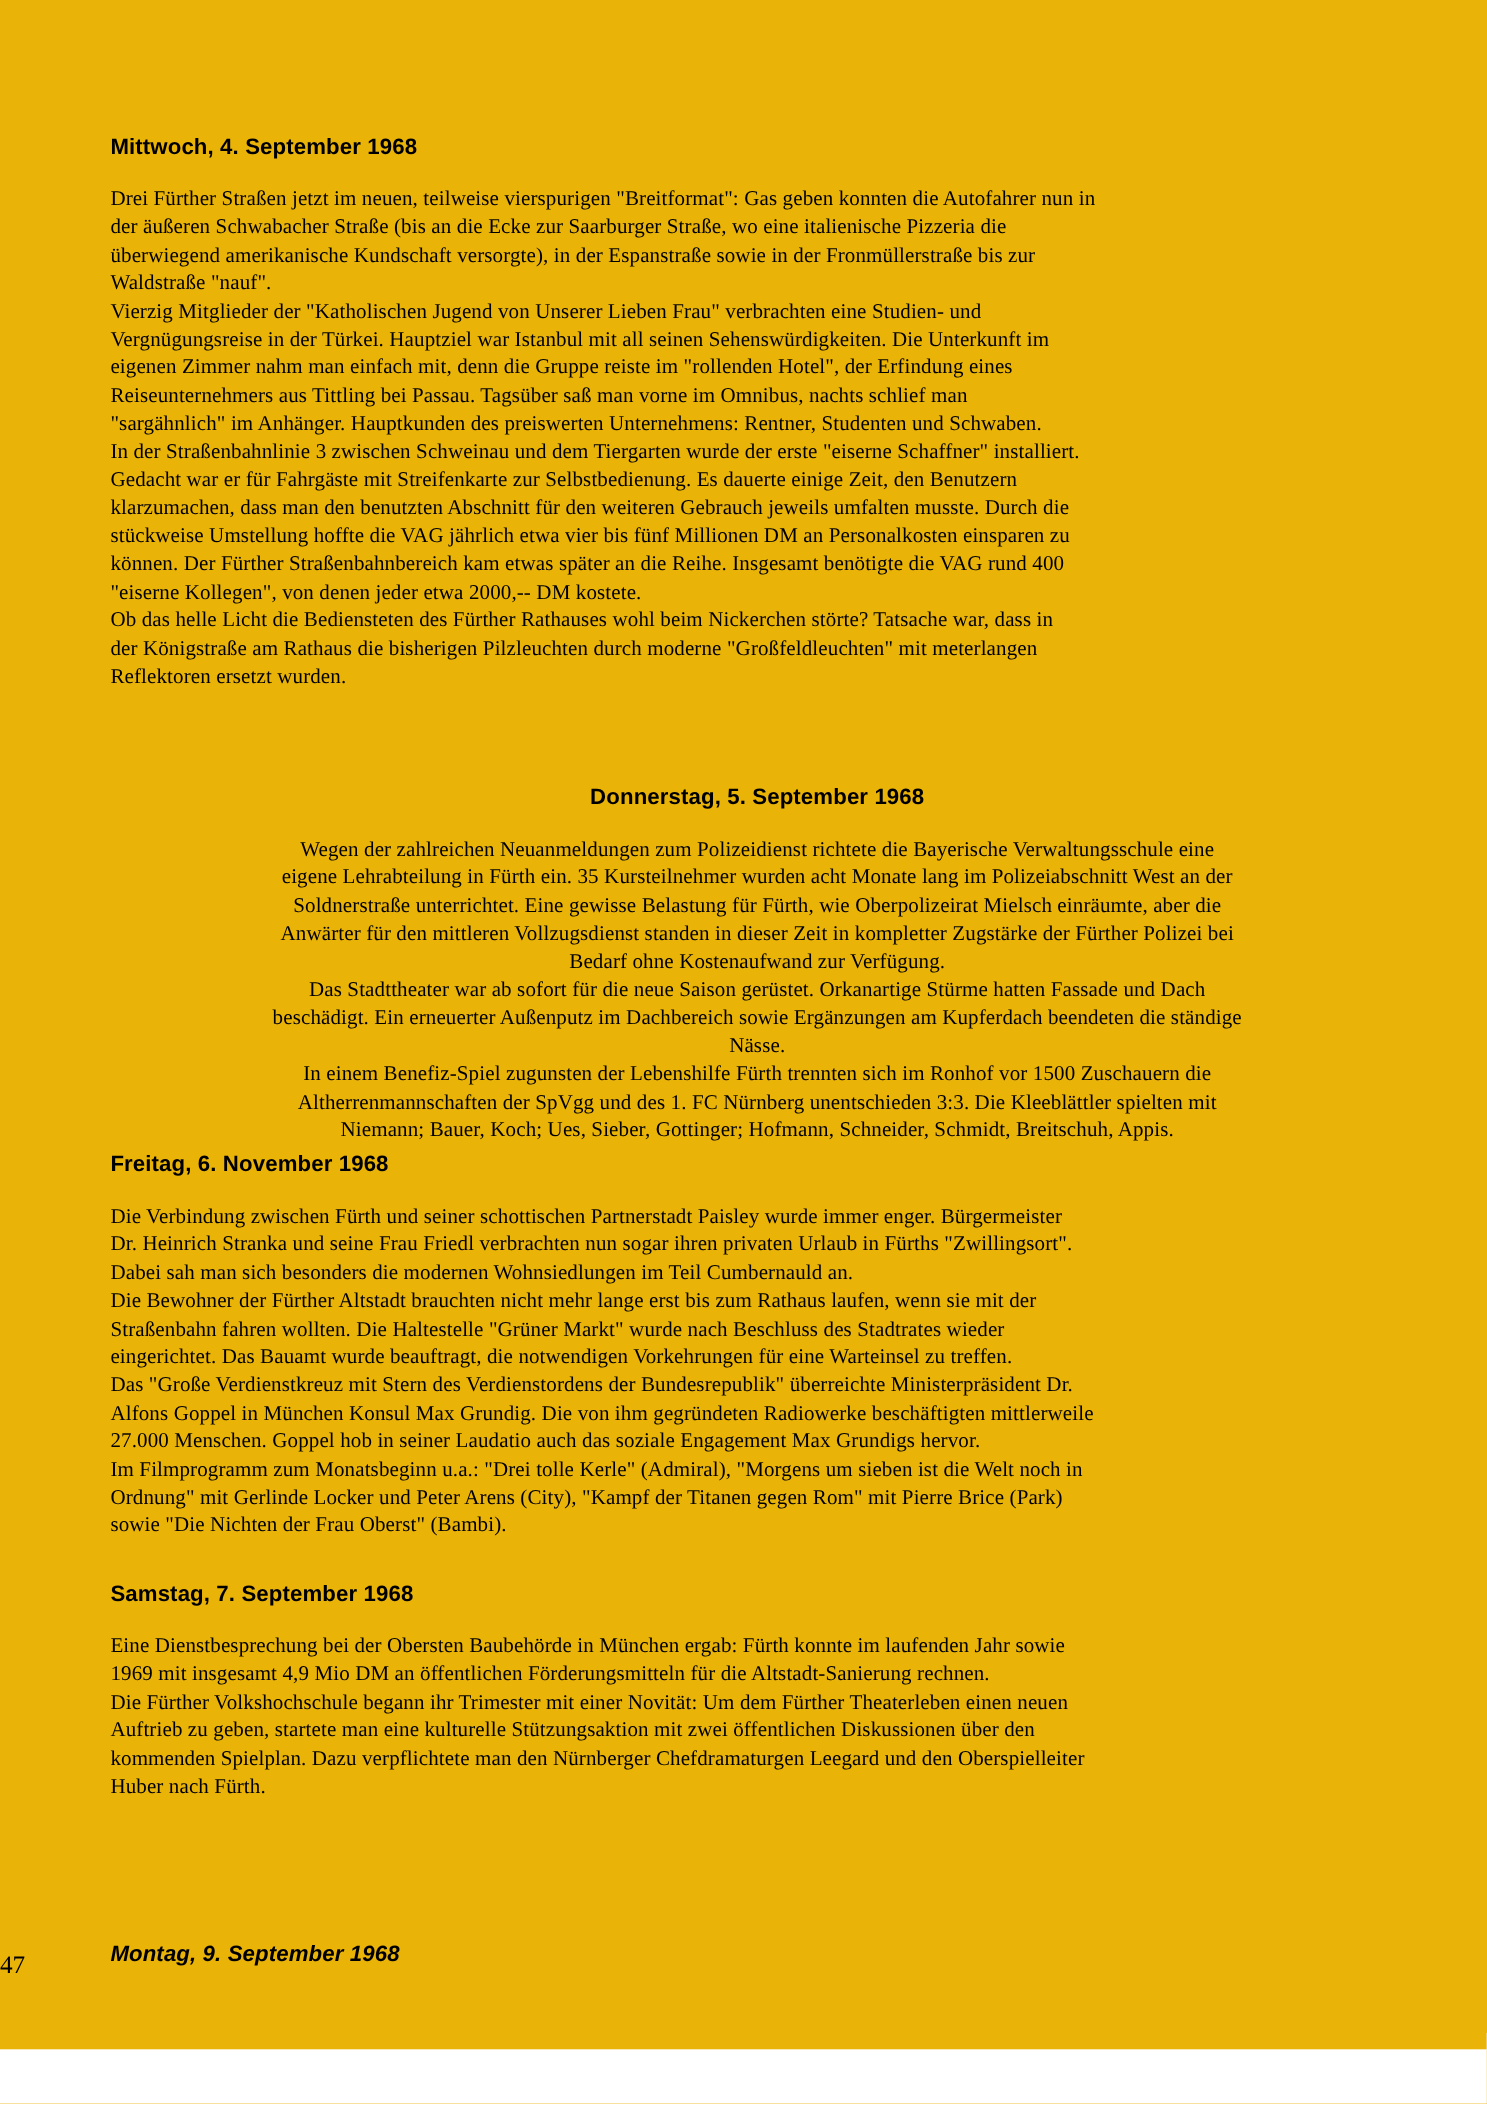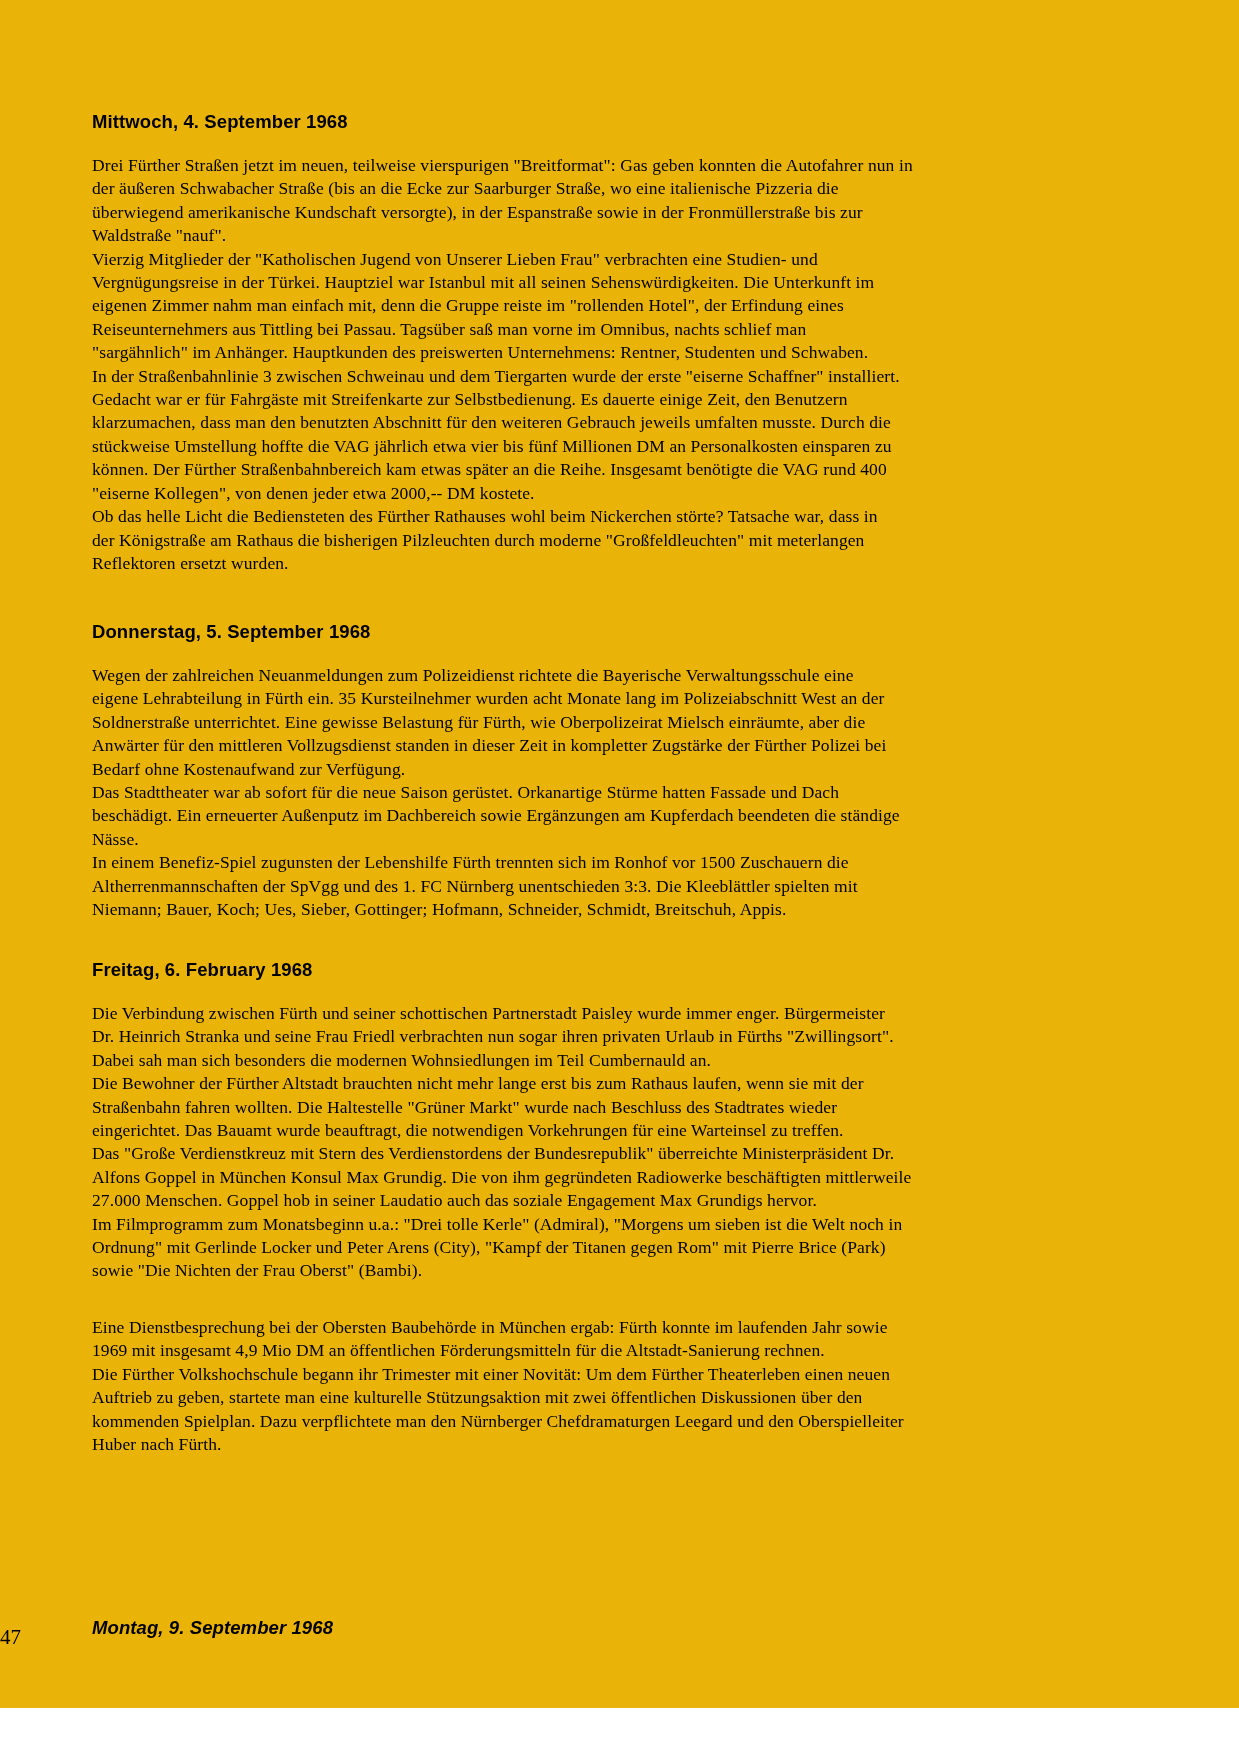--- a/index.html
+++ b/index.html
@@ -15,21 +15,21 @@
     color: #000000;
     font-family: "Liberation Sans", "DejaVu Sans", sans-serif;
     overflow: hidden;
   }
   .doc-section {
     position: absolute;
     left: 92px;
     width: 1078px;
   }
   .s0 { top: 110px; }
-  .s1 { top: 620px; }
+  .s1 { top: 652px; text-align: center; }
   .s2 { top: 958px; }
   .s3 { top: 1316px; }
   .s4 { top: 1616px; font-style: italic; }
   .section-heading {
     margin: 0 0 20px 0;
     font-size: 18.5px;
     font-weight: bold;
     line-height: 24px;
     letter-spacing: 0.1px;
   }
@@ -88,36 +88,37 @@
 Bedarf ohne Kostenaufwand zur Verfügung.
 Das Stadttheater war ab sofort für die neue Saison gerüstet. Orkanartige Stürme hatten Fassade und Dach
 beschädigt. Ein erneuerter Außenputz im Dachbereich sowie Ergänzungen am Kupferdach beendeten die ständige
 Nässe.
 In einem Benefiz-Spiel zugunsten der Lebenshilfe Fürth trennten sich im Ronhof vor 1500 Zuschauern die
 Altherrenmannschaften der SpVgg und des 1. FC Nürnberg unentschieden 3:3. Die Kleeblättler spielten mit
 Niemann; Bauer, Koch; Ues, Sieber, Gottinger; Hofmann, Schneider, Schmidt, Breitschuh, Appis.</p>
   </section>
 
   <section class="doc-section s2">
-    <h2 class="section-heading">Freitag, 6. February 1968</h2>
+    <h2 class="section-heading">Freitag, 6. November 1968</h2>
     <p class="section-body">Die Verbindung zwischen Fürth und seiner schottischen Partnerstadt Paisley wurde immer enger. Bürgermeister
 Dr. Heinrich Stranka und seine Frau Friedl verbrachten nun sogar ihren privaten Urlaub in Fürths "Zwillingsort".
 Dabei sah man sich besonders die modernen Wohnsiedlungen im Teil Cumbernauld an.
 Die Bewohner der Fürther Altstadt brauchten nicht mehr lange erst bis zum Rathaus laufen, wenn sie mit der
 Straßenbahn fahren wollten. Die Haltestelle "Grüner Markt" wurde nach Beschluss des Stadtrates wieder
 eingerichtet. Das Bauamt wurde beauftragt, die notwendigen Vorkehrungen für eine Warteinsel zu treffen.
 Das "Große Verdienstkreuz mit Stern des Verdienstordens der Bundesrepublik" überreichte Ministerpräsident Dr.
 Alfons Goppel in München Konsul Max Grundig. Die von ihm gegründeten Radiowerke beschäftigten mittlerweile
 27.000 Menschen. Goppel hob in seiner Laudatio auch das soziale Engagement Max Grundigs hervor.
 Im Filmprogramm zum Monatsbeginn u.a.: "Drei tolle Kerle" (Admiral), "Morgens um sieben ist die Welt noch in
 Ordnung" mit Gerlinde Locker und Peter Arens (City), "Kampf der Titanen gegen Rom" mit Pierre Brice (Park)
 sowie "Die Nichten der Frau Oberst" (Bambi).</p>
   </section>
 
   <section class="doc-section s3">
+    <h2 class="section-heading">Samstag, 7. September 1968</h2>
     <p class="section-body">Eine Dienstbesprechung bei der Obersten Baubehörde in München ergab: Fürth konnte im laufenden Jahr sowie
 1969 mit insgesamt 4,9 Mio DM an öffentlichen Förderungsmitteln für die Altstadt-Sanierung rechnen.
 Die Fürther Volkshochschule begann ihr Trimester mit einer Novität: Um dem Fürther Theaterleben einen neuen
 Auftrieb zu geben, startete man eine kulturelle Stützungsaktion mit zwei öffentlichen Diskussionen über den
 kommenden Spielplan. Dazu verpflichtete man den Nürnberger Chefdramaturgen Leegard und den Oberspielleiter
 Huber nach Fürth.</p>
   </section>
 
   <section class="doc-section s4">
     <h2 class="section-heading">Montag, 9. September 1968</h2>

